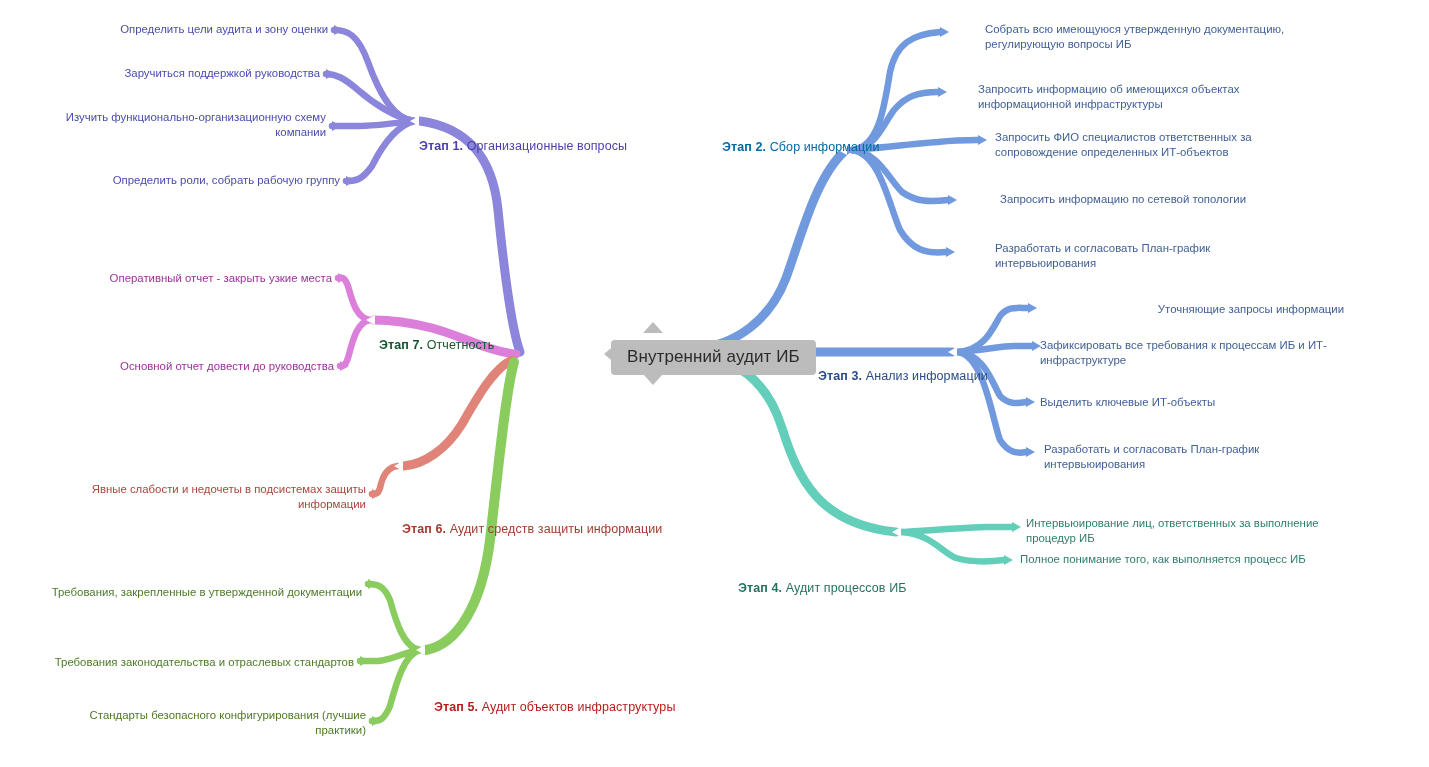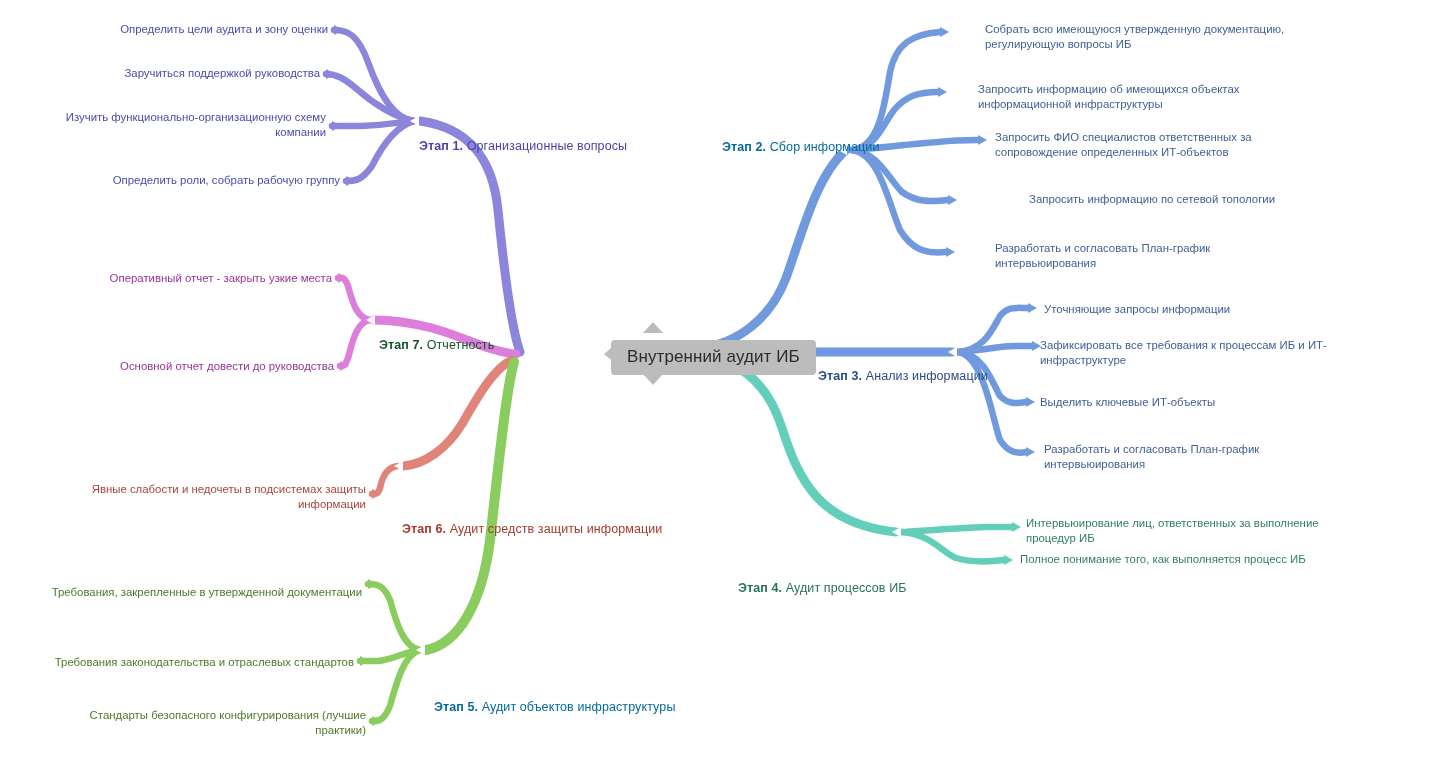--- a/index.html
+++ b/index.html
@@ -71,21 +71,21 @@
 
   
   .c-s1 { color: #4c3fa8; }
   .c-s1-leaf { color: #4a4ab0; }
   .c-s2 { color: #0369a1; }
   .c-s2-leaf { color: #3f5e96; }
   .c-s3 { color: #2a4c86; }
   .c-s3-leaf { color: #3f5e96; }
   .c-s4 { color: #27715f; }
   .c-s4-leaf { color: #2f7e6b; }
-  .c-s5 { color: #0369a1; text-align: right; }
+  .c-s5 { color: #b91c1c; text-align: right; }
   .c-s5-leaf { color: #4c7a28; }
   .c-s6 { color: #a33c2f; }
   .c-s6-leaf { color: #a8453a; }
   .c-s7 { color: #14532d; }
   .c-s7-leaf { color: #993399; }
 </style>
 </head>
 <body>
 
 <div id="mindmap-root">
@@ -215,28 +215,28 @@
   <div class="node-label leaf c-s5-leaf align-right" style="left:30px; top:655px; width:324px;">Требования законодательства и отраслевых стандартов</div>
   <div class="node-label leaf c-s5-leaf align-right" style="left:40px; top:708px; width:326px;">Стандарты безопасного конфигурирования (лучшие практики)</div>
 
   <div class="node-label stage c-s2 align-left" style="left:722px; top:99px;">
     <b>Этап 2.</b>
     <span>Сбор информации</span>
   </div>
   <div class="node-label leaf c-s2-leaf align-left" style="left:985px; top:22px; width:320px;">Собрать всю имеющуюся утвержденную документацию, регулирующую вопросы ИБ</div>
   <div class="node-label leaf c-s2-leaf align-left" style="left:978px; top:82px; width:300px;">Запросить информацию об имеющихся объектах информационной инфраструктуры</div>
   <div class="node-label leaf c-s2-leaf align-left" style="left:995px; top:130px; width:310px;">Запросить ФИО специалистов ответственных за сопровождение определенных ИТ-объектов</div>
-  <div class="node-label leaf c-s2-leaf align-left" style="left:1000px; top:192px; width:330px;margin-left:29px;">Запросить информацию по сетевой топологии</div>
+  <div class="node-label leaf c-s2-leaf align-left" style="left:1000px; top:192px; width:330px;">Запросить информацию по сетевой топологии</div>
   <div class="node-label leaf c-s2-leaf align-left" style="left:995px; top:241px; width:310px;">Разработать и согласовать План-график интервьюирования</div>
 
   <div class="node-label stage c-s3 align-left" style="left:818px; top:328px;">
     <b>Этап 3.</b>
     <span>Анализ информации</span>
   </div>
-  <div class="node-label leaf c-s3-leaf align-left" style="left:1044px; top:302px; width:300px;">Уточняющие запросы информации</div>
+  <div class="node-label leaf c-s3-leaf align-left" style="left:1044px; top:302px; width:300px;text-align:right;">Уточняющие запросы информации</div>
   <div class="node-label leaf c-s3-leaf align-left" style="left:1040px; top:338px; width:316px;">Зафиксировать все требования к процессам ИБ и ИТ-инфраструктуре</div>
   <div class="node-label leaf c-s3-leaf align-left" style="left:1040px; top:395px; width:300px;">Выделить ключевые ИТ-объекты</div>
   <div class="node-label leaf c-s3-leaf align-left" style="left:1044px; top:442px; width:310px;">Разработать и согласовать План-график интервьюирования</div>
 
   <div class="node-label stage c-s4 align-left" style="left:738px; top:540px;">
     <b>Этап 4.</b>
     <span>Аудит процессов ИБ</span>
   </div>
   <div class="node-label leaf c-s4-leaf align-left" style="left:1026px; top:516px; width:330px;">Интервьюирование лиц, ответственных за выполнение процедур ИБ</div>
   <div class="node-label leaf c-s4-leaf align-left" style="left:1020px; top:552px; width:330px;">Полное понимание того, как выполняется процесс ИБ</div>

